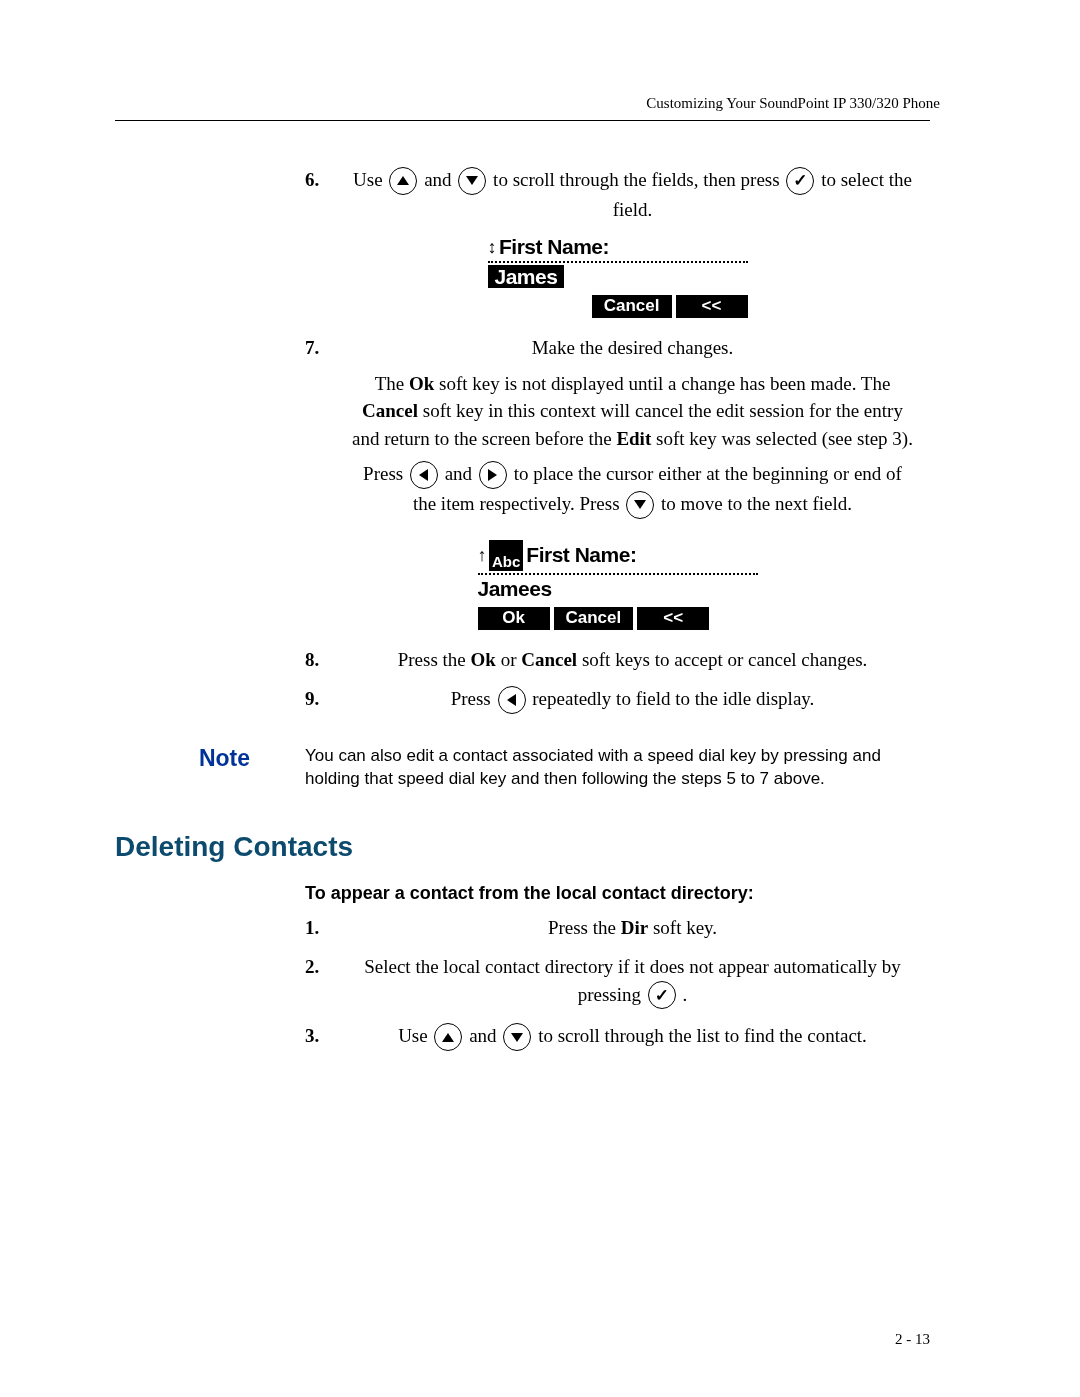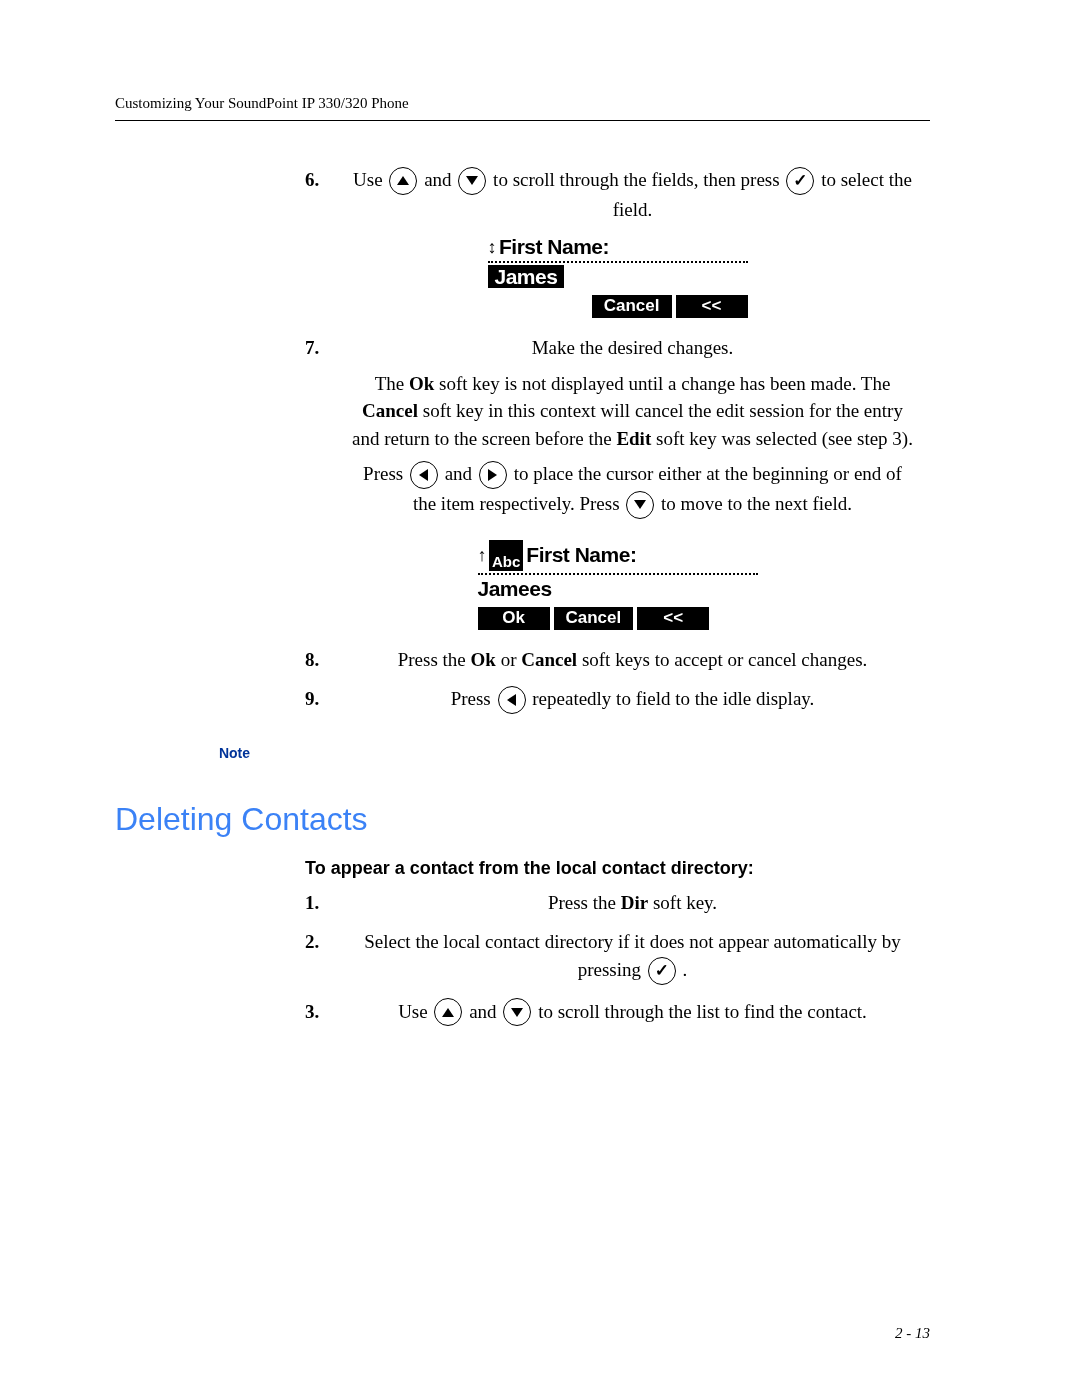--- a/index.html
+++ b/index.html
@@ -11,21 +11,21 @@
   }
   .page {
     width: 1080px;
     height: 1397px;
     padding: 95px 150px 0 115px;
     box-sizing: border-box;
     position: relative;
   }
   .header-line {
     font-size: 15px;
-    text-align: left;
+    text-align: right;
     margin-right: -10px;
   }
   .rule {
     border: none;
     border-top: 1px solid #000;
     margin: 8px 0 45px 0;
   }
   .content {
     margin-left: 190px;
   }
@@ -144,49 +144,48 @@
     margin-top:30px;
     margin-bottom:30px;
     font-family: Arial, Helvetica, sans-serif;
   }
   .note-label {
     width:190px;
     text-align:right;
     padding-right:55px;
     color:#003399;
     font-weight:bold;
-    font-size:14px;
+    font-size:23px;
     box-sizing:border-box;
   }
   .note-text {
     flex:1;
     font-size:17px;
     line-height:1.35;
   }
 
   h2.section-heading {
-    color:#3b82f6;
+    color:#0c4a6e;
     font-family: Arial, Helvetica, sans-serif;
-    font-weight:400;
-    font-size:32px;
+    font-weight:700;
+    font-size:28px;
     margin: 40px 0 20px 0;
   }
   .sub-heading {
     font-family: Arial, Helvetica, sans-serif;
     font-weight:bold;
     font-size:18px;
     margin-bottom:10px;
   }
 
   .page-number {
     position:absolute;
-    bottom:55px;
+    bottom:49px;
     right:150px;
     font-size:15px;
-    font-style:italic;
   }
 </style>
 </head>
 <body>
 
 <div class="page">
 
   <div class="header-line">Customizing Your SoundPoint IP 330/320 Phone</div>
   <hr class="rule">
 
@@ -284,20 +283,21 @@
               <span class="tri-left"></span>
             </span>
           <span> repeatedly to field to the idle display.</span>
         </span>
       </li>
     </ol>
   </div>
 
   <div class="note-block">
     <div class="note-label">Note</div>
+    <div class="note-text">You can also edit a contact associated with a speed dial key by pressing and holding that speed dial key and then following the steps 5 to 7 above.</div>
   </div>
 
   <h2 class="section-heading">Deleting Contacts</h2>
 
   <div class="content">
     <div class="sub-heading">To appear a contact from the local contact directory:</div>
     <ol class="steps">
       <li>
         <span class="num">1.</span>
         <span class="body">

